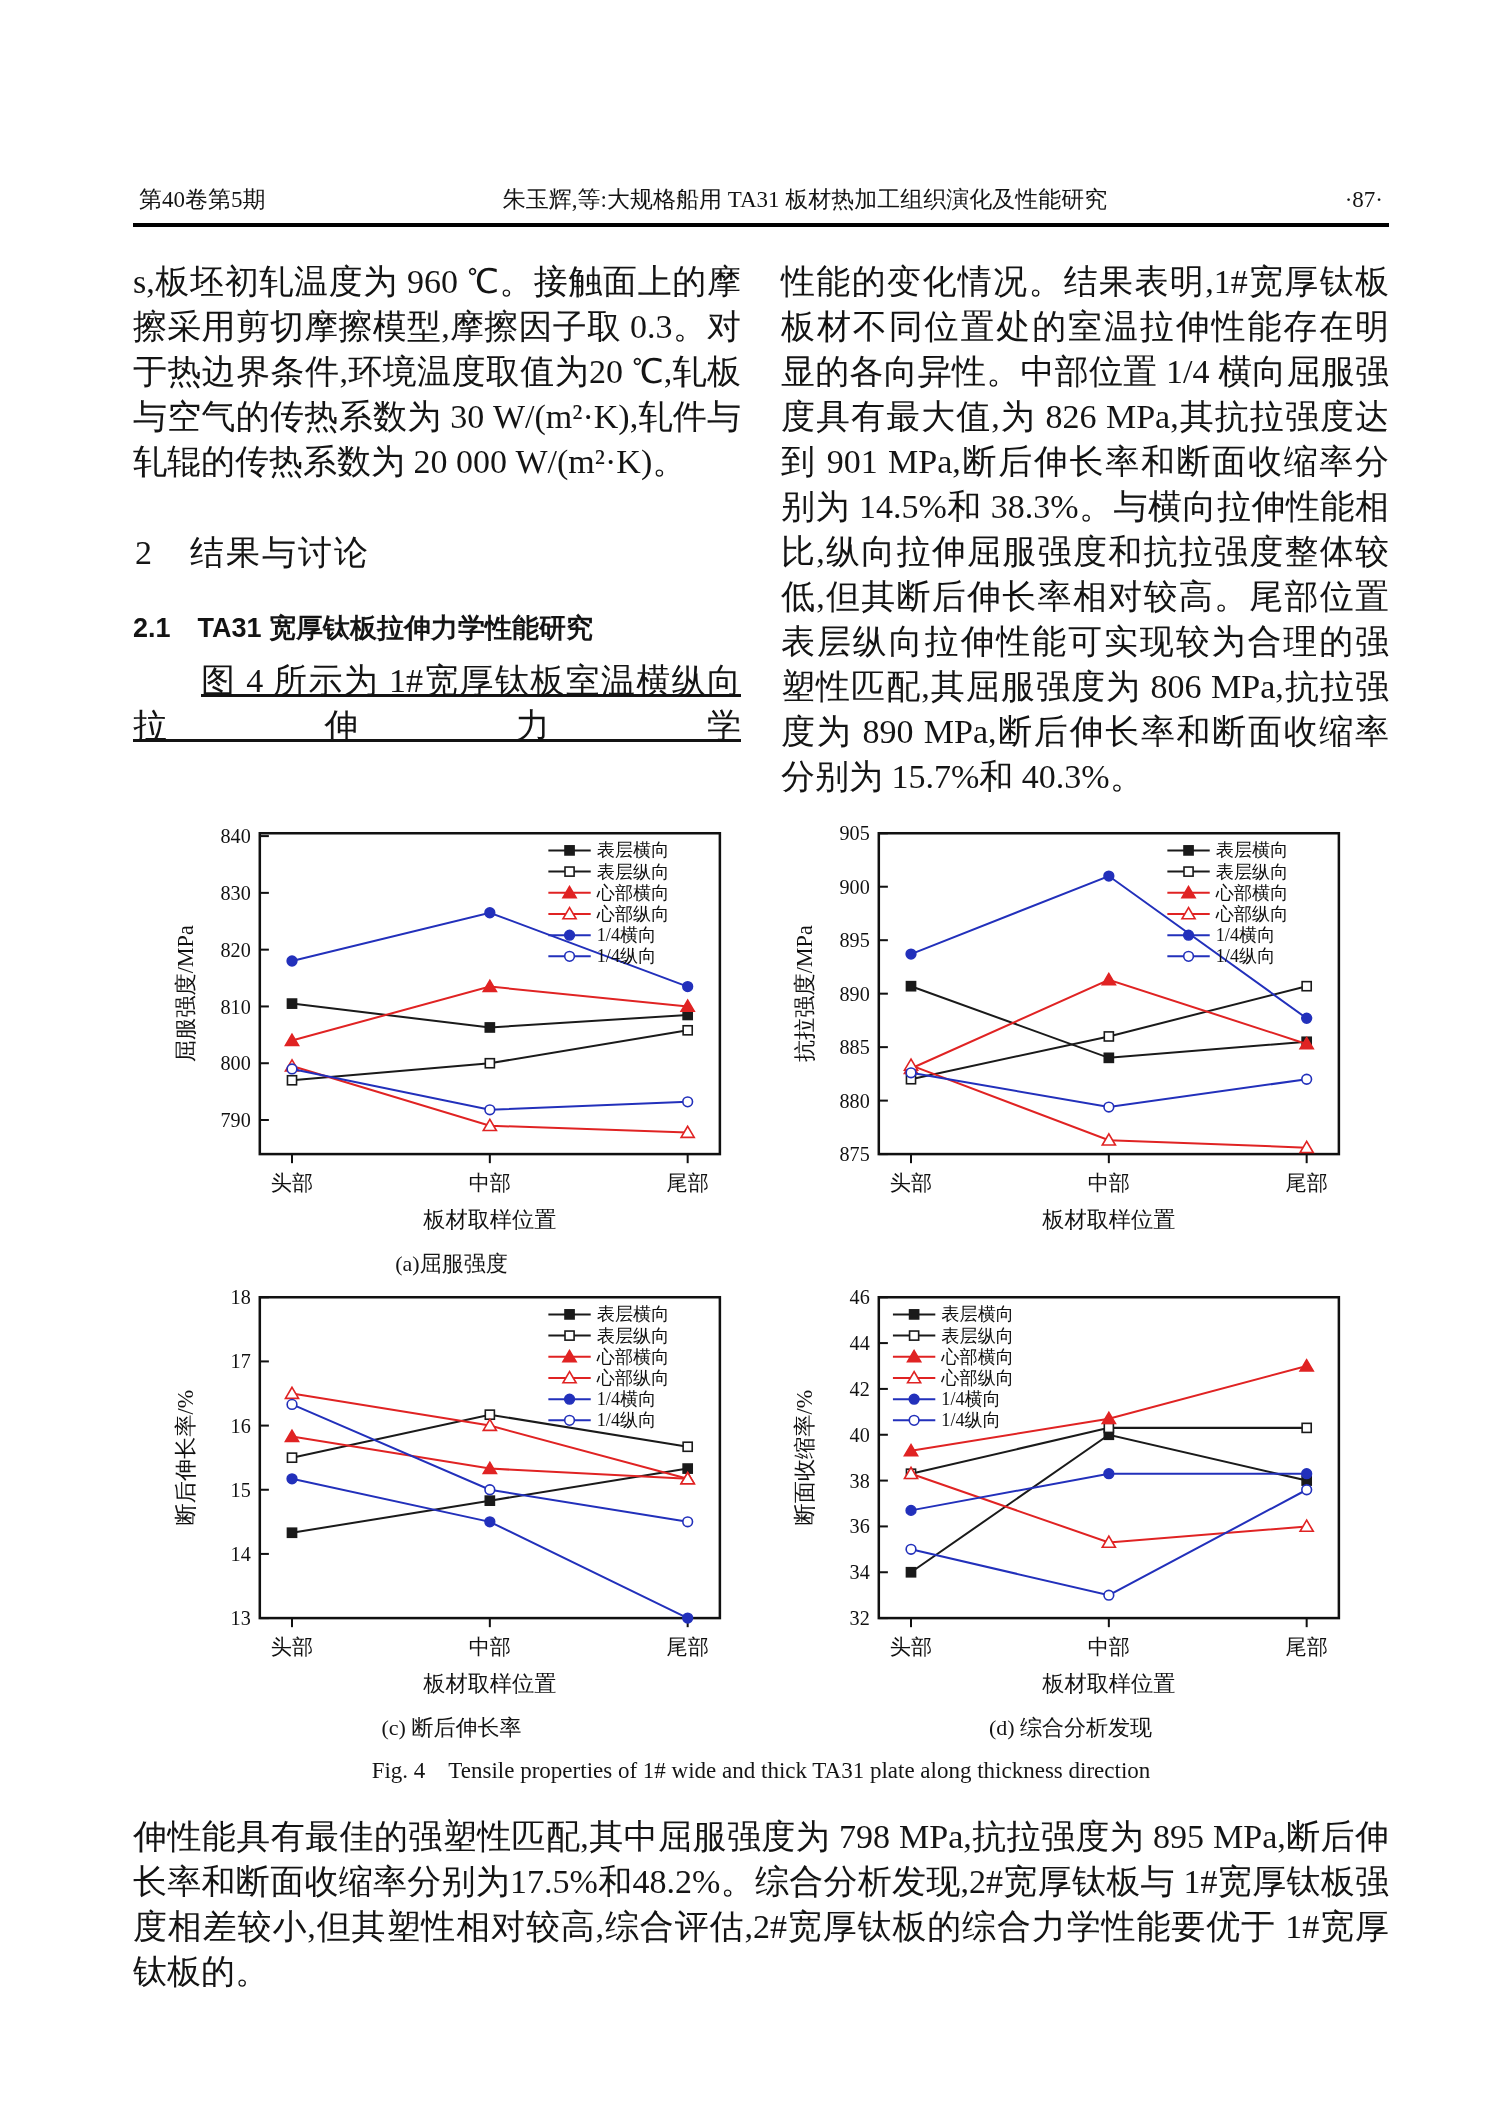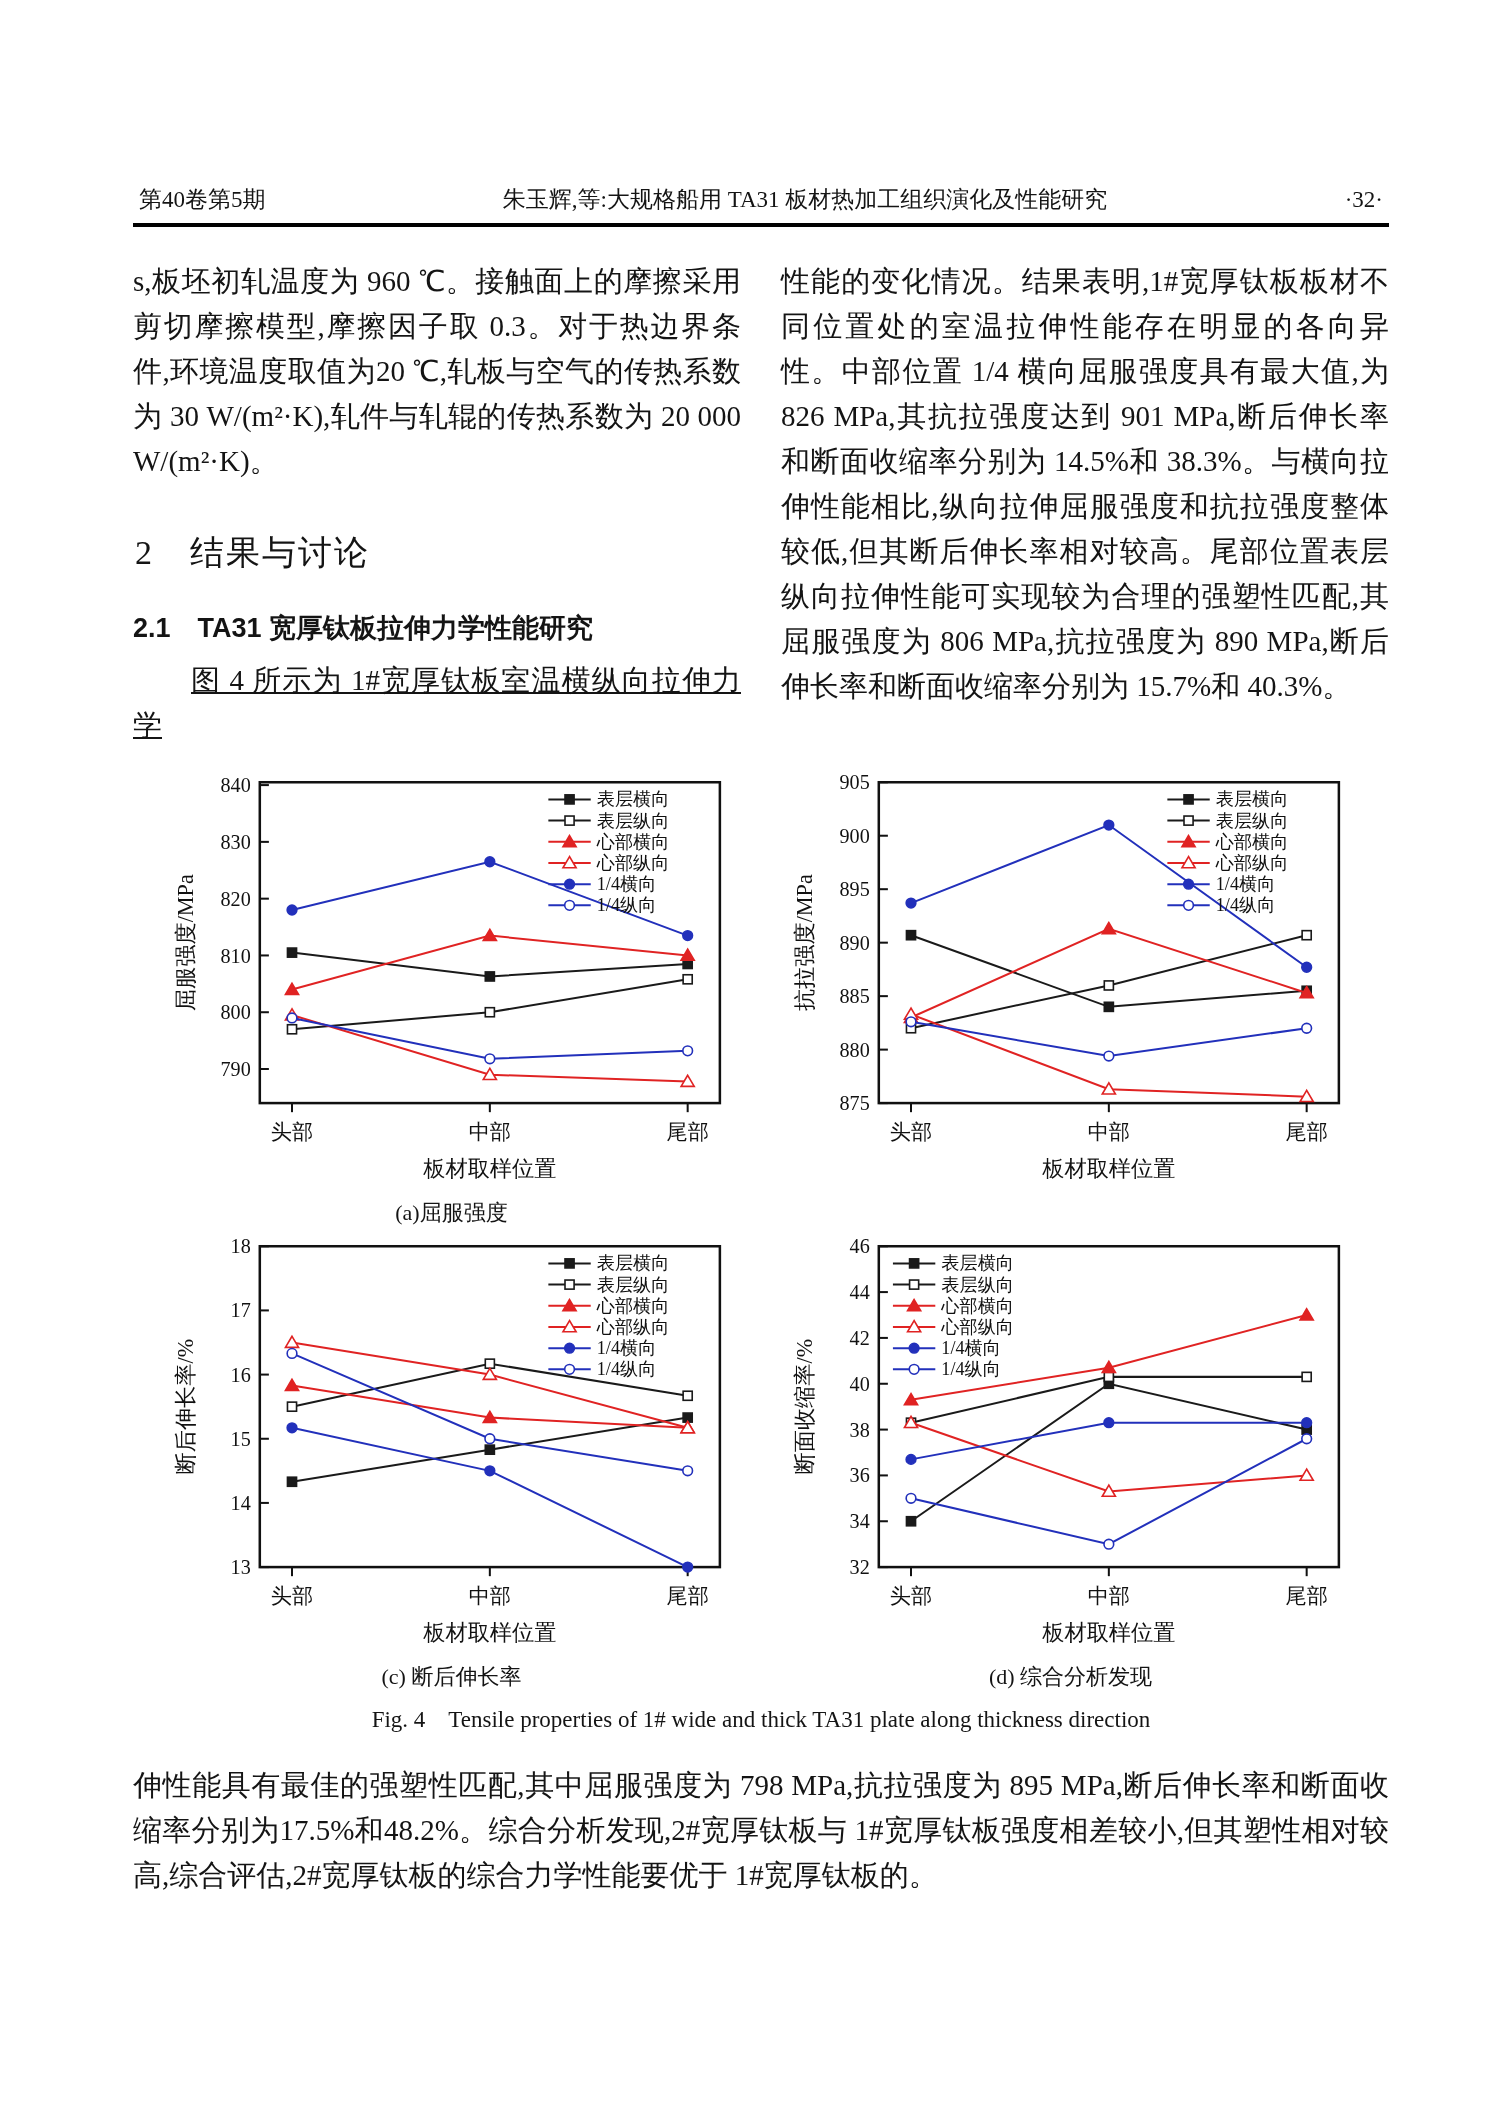--- a/index.html
+++ b/index.html
@@ -5,21 +5,21 @@
   html,body{margin:0;padding:0;background:#9a9a9a;}
   .page{position:relative;width:1489px;height:2106px;margin:0 auto;background:#ffffff;
         box-sizing:border-box;padding:184px 100px 0 133px;
         font-family:"Liberation Serif",serif;color:#141414;}
   .pagehead{display:flex;justify-content:space-between;align-items:baseline;
             font-size:23px;padding:0 6px 8px 6px;}
   .pagehead .c{flex:1;text-align:center;}
   .header-rule{height:4px;background:#000;}
   .cols{display:flex;gap:40px;margin-top:32px;}
   .col{flex:1;min-width:0;}
-  .body-p{font-size:29px;line-height:45px;text-align:justify;margin:0;}
+  .body-p{font-size:34px;line-height:45px;text-align:justify;margin:0;}
   .indent{text-indent:2em;}
   .fill-last{text-align-last:justify;text-decoration:underline;}
   h2.section{font-size:34px;font-weight:400;margin:46px 0 34px 2px;letter-spacing:2px;}
   h3.subsection{font-family:"Liberation Sans",sans-serif;font-size:27px;font-weight:700;margin:0 0 12px 0;}
   figure.fig{margin:20px 0 0 0;}
   .chart-grid{display:grid;grid-template-columns:565px 565px;column-gap:54px;row-gap:4px;justify-content:center;}
   .chart-cell{text-align:center;}
   .sub-caption{font-size:22px;margin-top:2px;}
   figcaption{text-align:center;}
   .cap-cn{font-family:"Liberation Sans",sans-serif;font-weight:700;font-size:24px;margin-top:22px;}
@@ -28,21 +28,21 @@
   svg text{font-family:"Liberation Serif",serif;fill:#111;}
 </style>
 </head>
 <body>
 
 <div class="page">
 
   <header class="pagehead">
     <span>第40卷第5期</span>
     <span class="c">朱玉辉,等:大规格船用 TA31 板材热加工组织演化及性能研究</span>
-    <span>·32·</span>
+    <span>·87·</span>
   </header>
   <div class="header-rule"></div>
 
   <section class="cols">
     <div class="col">
       <p class="body-p">s,板坯初轧温度为 960 ℃。接触面上的摩擦采用剪切摩擦模型,摩擦因子取 0.3。对于热边界条件,环境温度取值为20 ℃,轧板与空气的传热系数为 30 W/(m²·K),轧件与轧辊的传热系数为 20 000 W/(m²·K)。</p>
       <h2 class="section">2　结果与讨论</h2>
       <h3 class="subsection">2.1　TA31 宽厚钛板拉伸力学性能研究</h3>
       <p class="body-p indent fill-last">图 4 所示为 1#宽厚钛板室温横纵向拉伸力学</p>
     </div>

